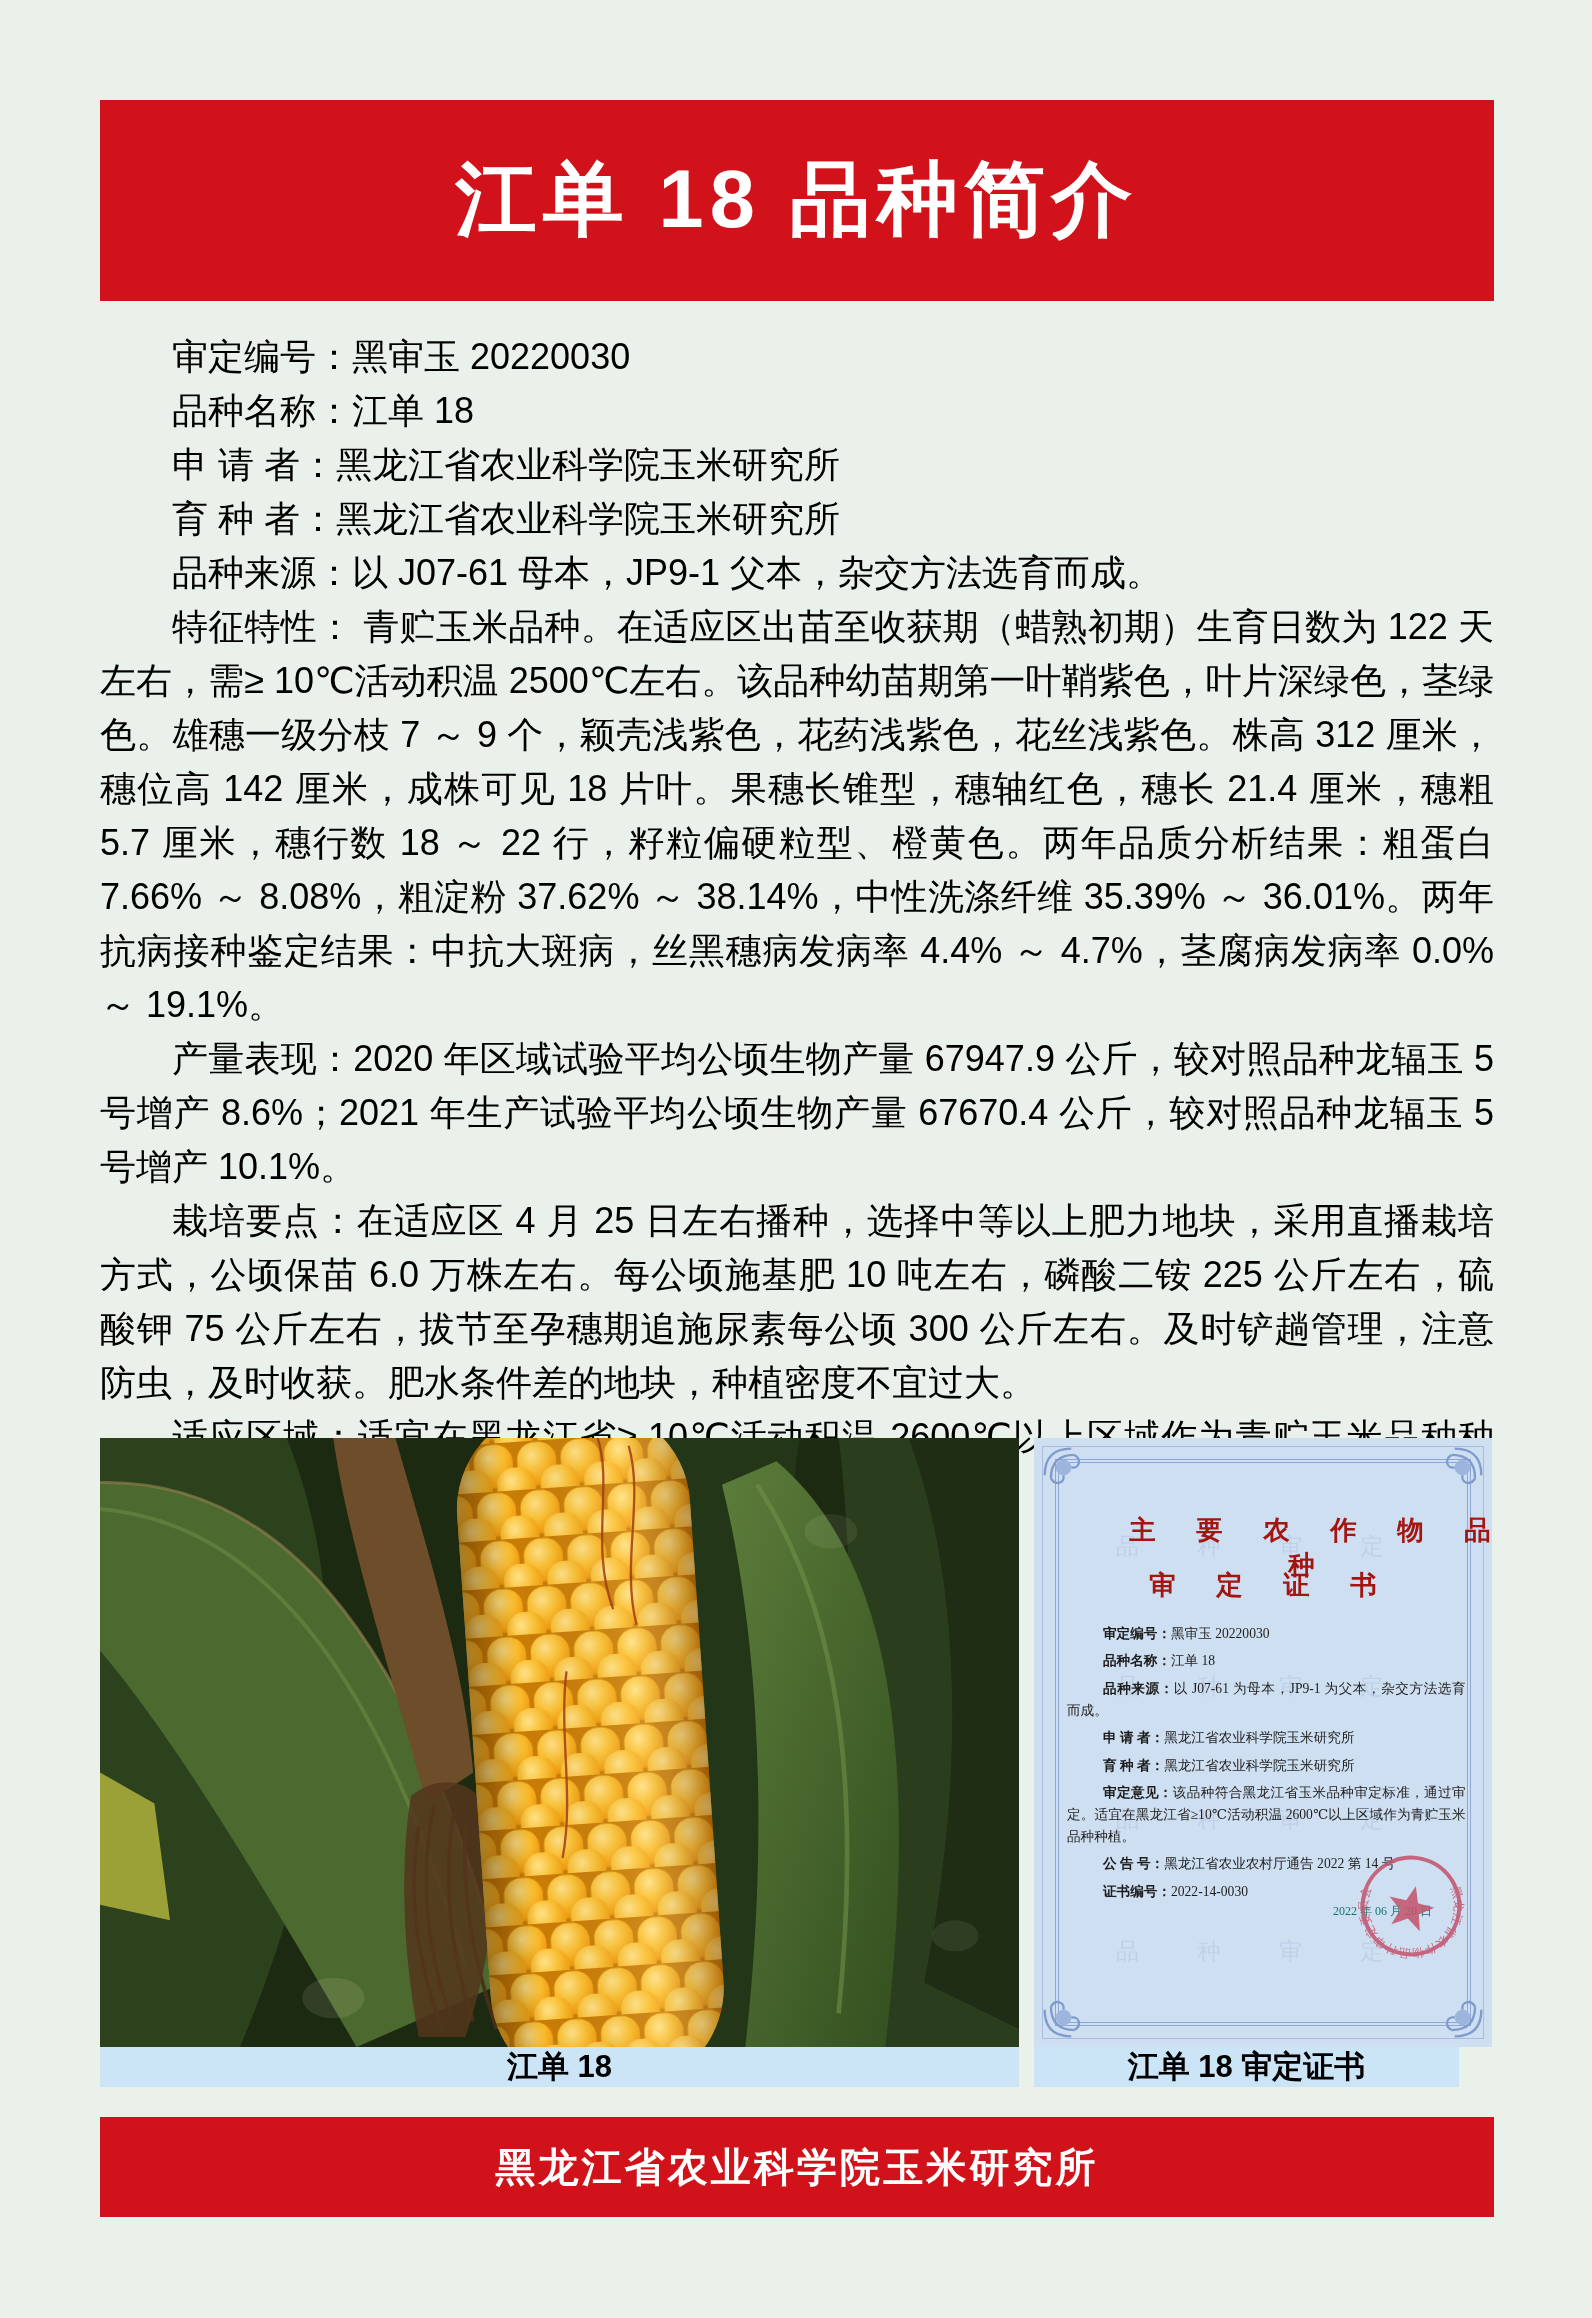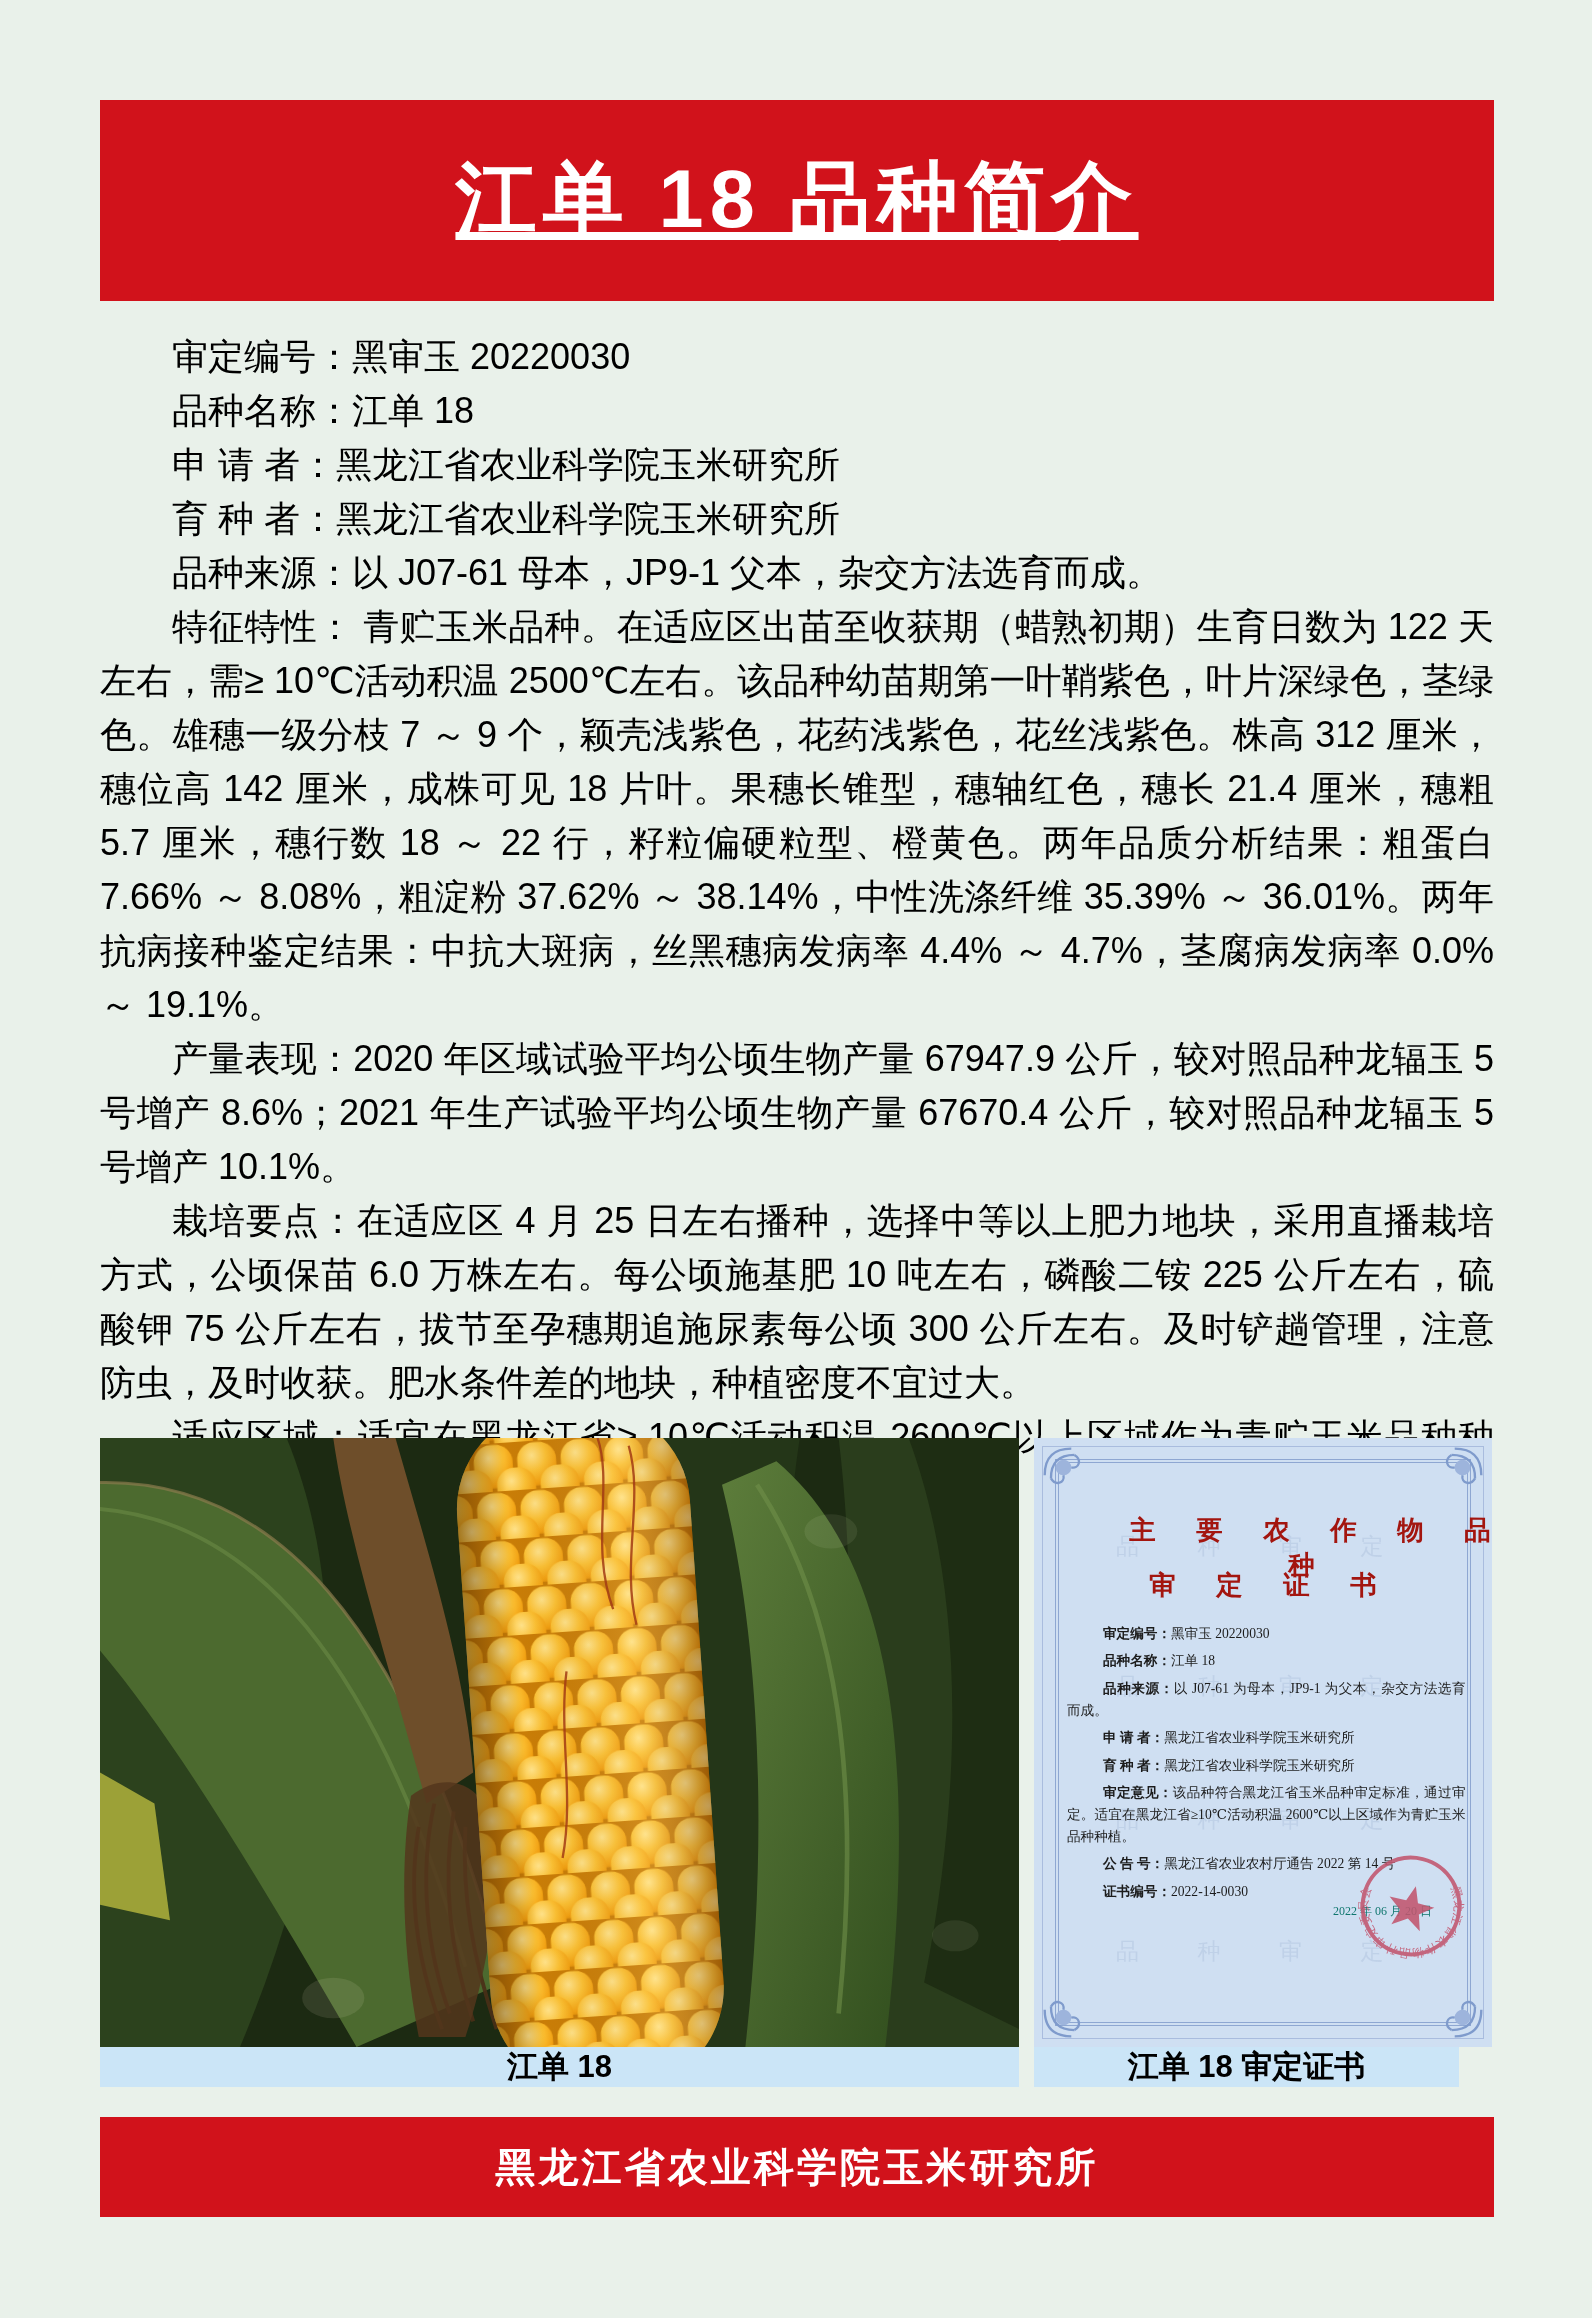--- a/index.html
+++ b/index.html
@@ -8,21 +8,21 @@
     background:#e9f1ea; overflow:hidden;
     font-family:"Liberation Sans","DejaVu Sans",sans-serif;
     color:#000;
   }
   
   .banner{
     position:absolute; left:100px; top:100px; width:1394px; height:201px;
     background:#d1121b; display:flex; align-items:center; justify-content:center;
   }
   .banner h1{
-    margin:12px; color:#ffffff; font-size:81px; font-weight:bold; letter-spacing:6.2px;text-decoration:underline;
+    margin:12px; color:#ffffff; font-size:81px; font-weight:bold; letter-spacing:6.2px;
   }
   
   .body-text{
     position:absolute; left:100px; top:330px; width:1394px;
     font-size:36px; line-height:54px; text-align:justify;
   }
   .para{ text-indent:72px; margin:0; }
   
   .photo{
     position:absolute; left:100px; top:1438px; width:919px; height:609px;

